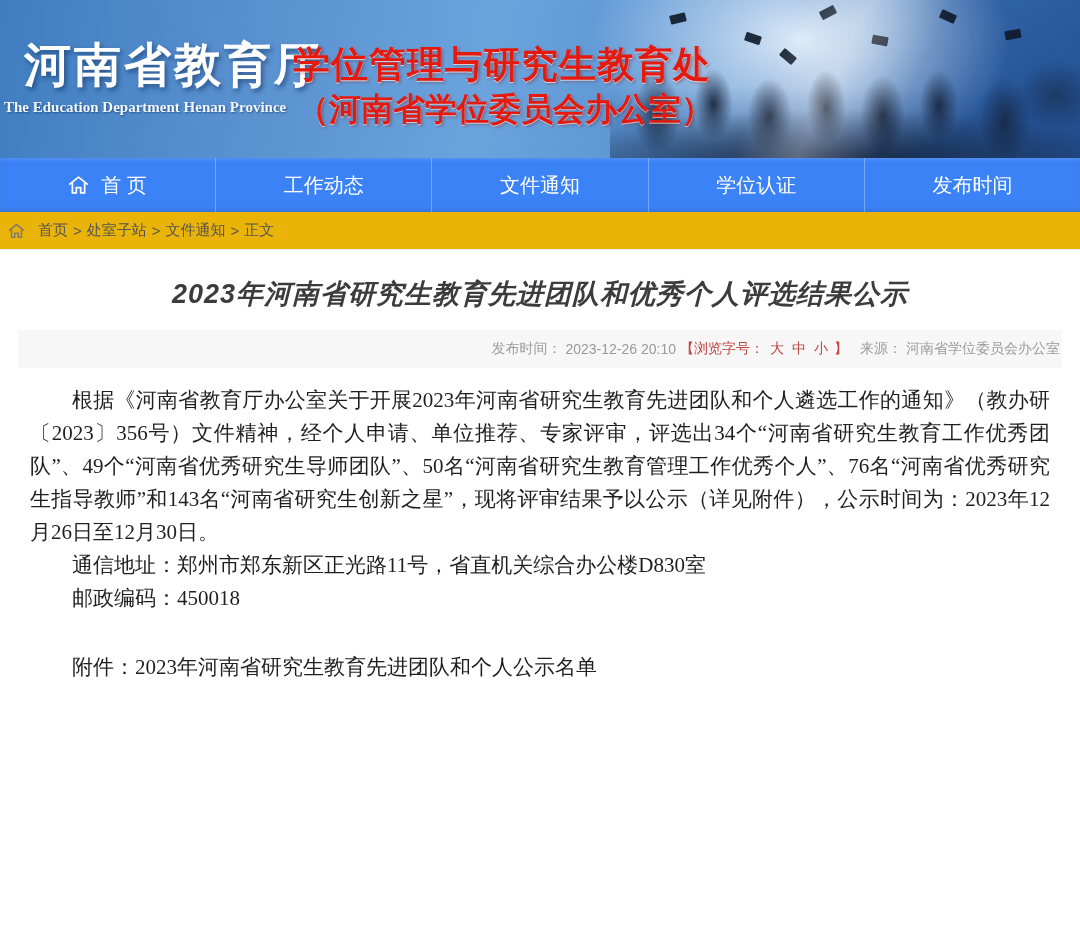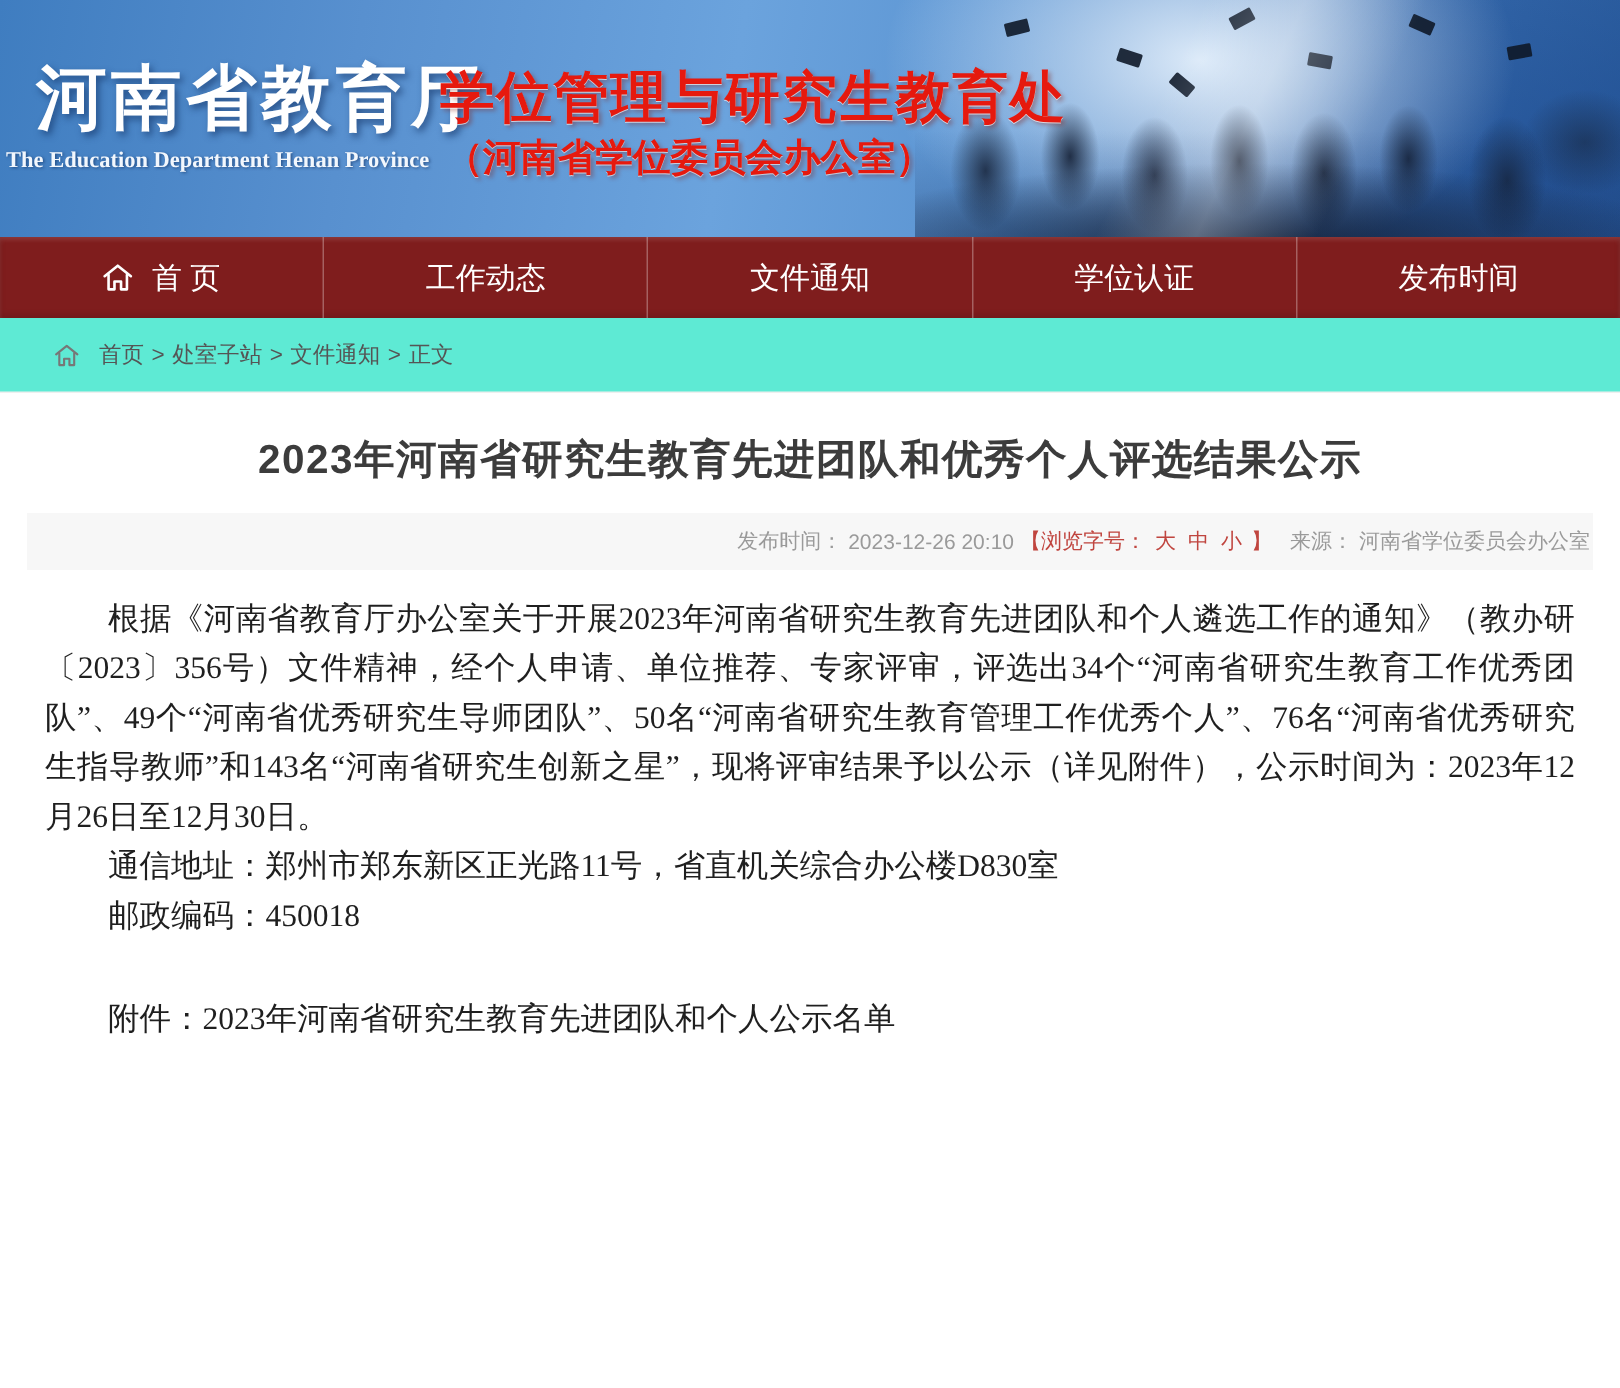--- a/index.html
+++ b/index.html
@@ -67,54 +67,55 @@
     white-space: nowrap; text-shadow: 1px 1px 2px rgba(15,45,95,0.6);
   }
   .banner-dept1 {
     position: absolute; left: 293px; top: 40px;
     font-size: 37px; font-weight: bold; color: #e6190e;
     letter-spacing: 1px; white-space: nowrap;
     text-shadow: 0 1px 0 rgba(255,255,255,0.65), 2px 2px 3px rgba(130,20,10,0.35);
   }
   .banner-dept2 {
     position: absolute; left: 297px; top: 88px;
-    font-size: 25px; font-weight: bold; color: #e6190e;
+    font-size: 32px; font-weight: bold; color: #e6190e;
     white-space: nowrap;
     text-shadow: 0 1px 0 rgba(255,255,255,0.6), 2px 2px 3px rgba(130,20,10,0.35);
   }
 
   
   .nav {
-    height: 54px; background: #7f1d1d; display: flex;
+    height: 54px; background: #3b82f6; display: flex;
     box-shadow: inset 0 2px 3px rgba(255,255,255,0.12), inset 0 -2px 4px rgba(0,0,0,0.12);
   }
   .nav-item {
     flex: 1; display: flex; align-items: center; justify-content: center;
     color: #ffffff; font-size: 20px; cursor: pointer;
     border-left: 1px solid rgba(255,255,255,0.30);
   }
   .nav-item:first-child { border-left: none; }
   .nav-item .home-ico { margin-right: 12px; display: inline-flex; }
 
   
   .breadcrumb {
-    height: 50px; background: #5eead4; border-bottom: 1px solid #efefef;
-    display: flex; align-items: center; padding-left: 36px;
+    height: 38px; background: #eab308; border-bottom: 1px solid #efefef;
+    display: flex; align-items: center; padding-left: 8px;
     font-size: 15px; color: #555;
   }
   .breadcrumb .home-ico { margin-right: 10px; display: inline-flex; }
   .breadcrumb .crumb { margin: 0 3px; }
   .breadcrumb .crumb.link { cursor: pointer; }
   .breadcrumb .sep { margin: 0 2px; color: #555; }
 
   
   .article-title {
     margin-top: 26px; text-align: center;
     font-size: 27px; font-weight: bold; color: #3c3c3c;
     letter-spacing: 1px;
+    font-style: italic;
   }
   .meta-bar {
     margin: 18px 18px 0; height: 38px; background: #f7f7f7;
     display: flex; align-items: center; justify-content: flex-end;
     font-size: 14px; color: #9a9a9a; white-space: nowrap;
   }
   .meta-bar span { margin: 0 2px; }
   .meta-red { color: #c0453f; }
   .meta-size-opt { color: #c0453f; cursor: pointer; margin: 0 4px !important; }
 

